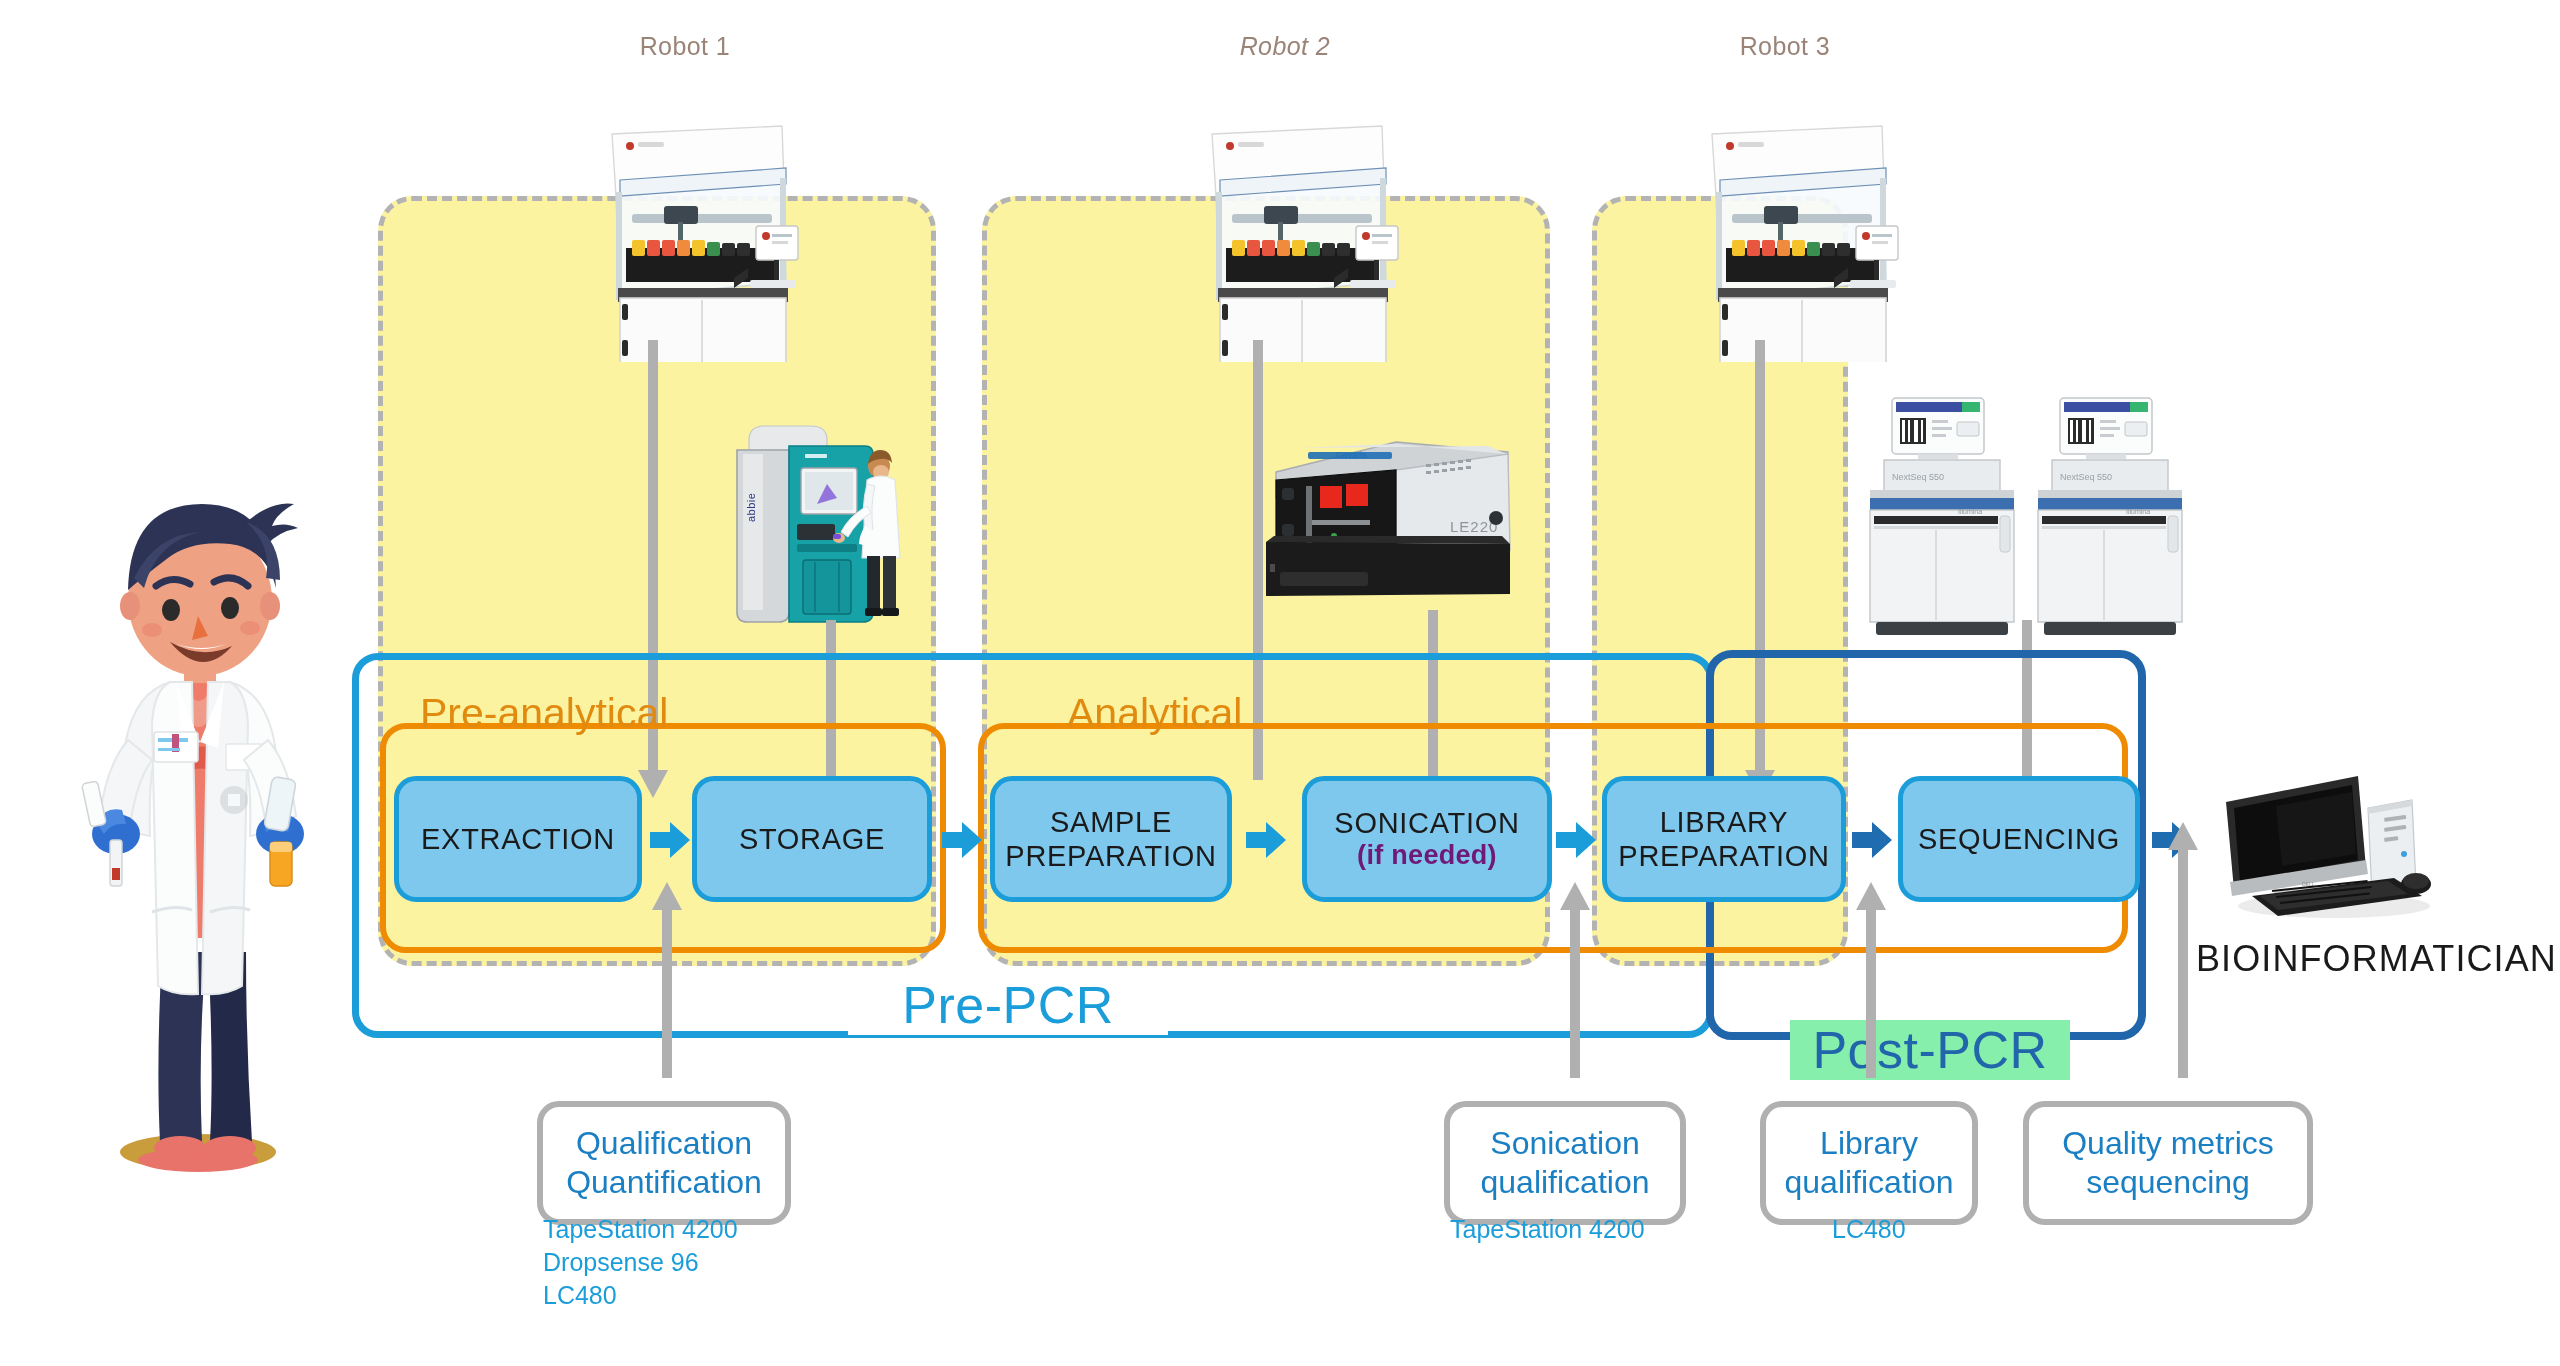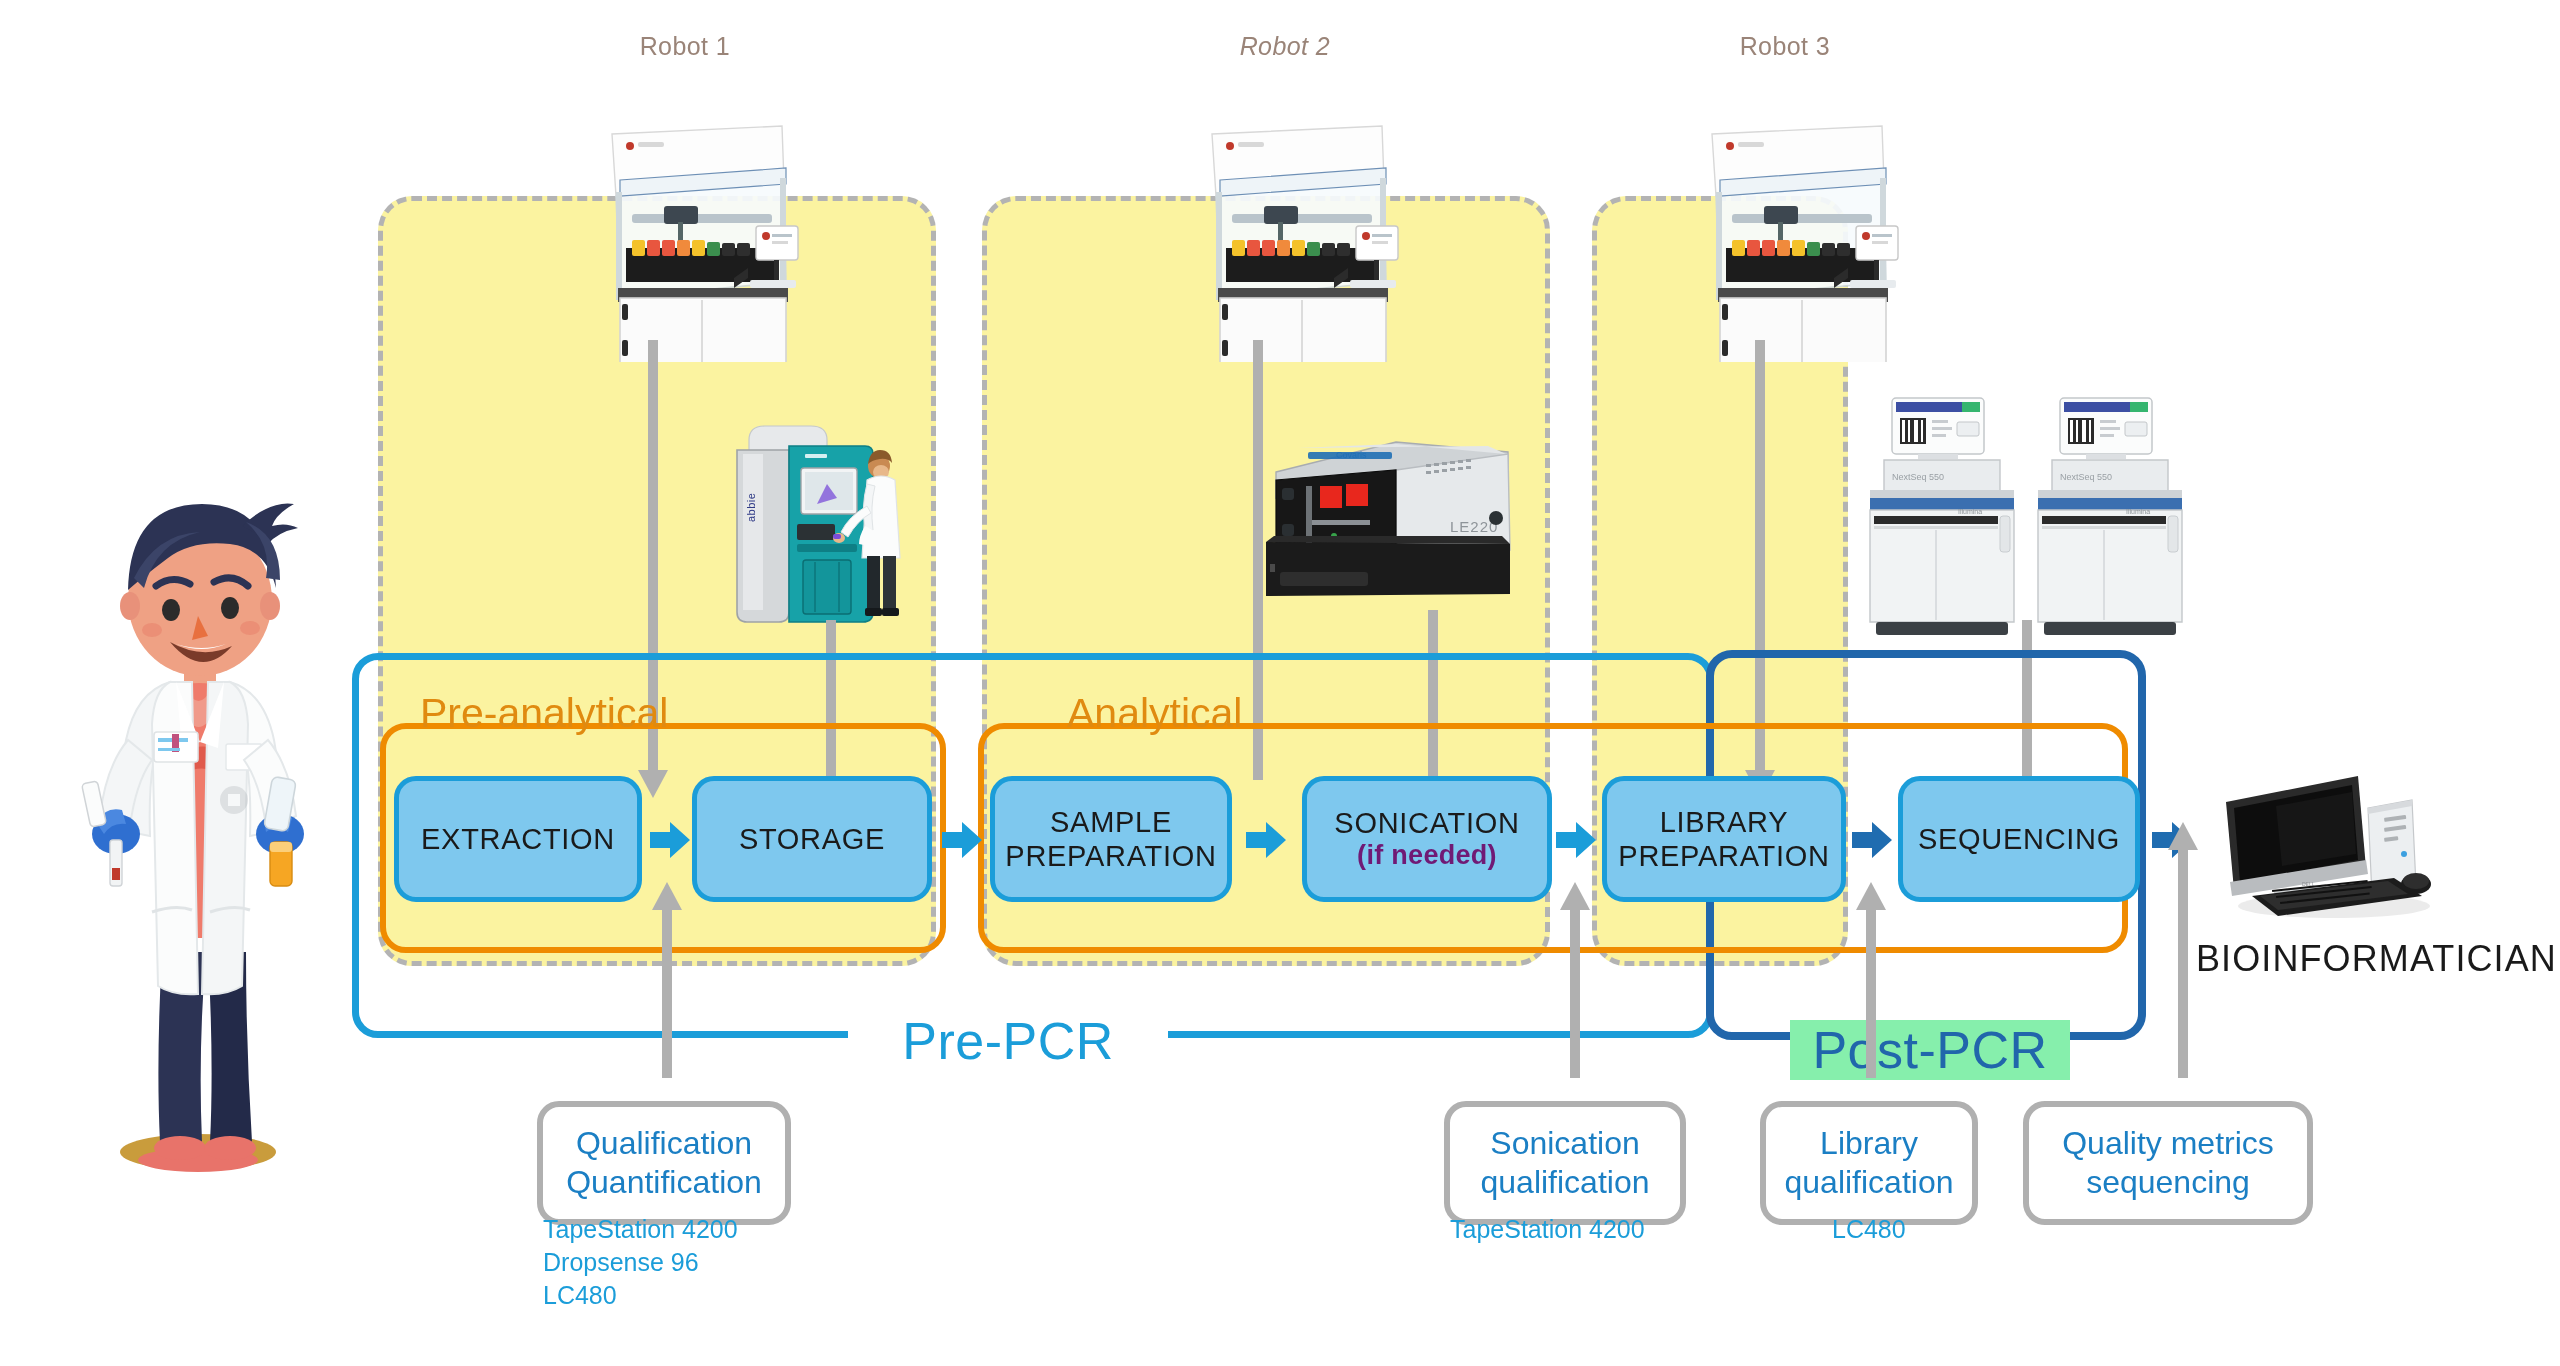--- a/index.html
+++ b/index.html
@@ -13,21 +13,21 @@
   .robot-label{font-size:25px;color:#9a8478;letter-spacing:.4px;text-align:right;white-space:nowrap;}
 
   
   .robot-region{background:#fbf3a0;border:5px dashed #b3b3b3;border-radius:34px;box-sizing:border-box;}
 
   
   .pcr-box{box-sizing:border-box;border-radius:26px;background:transparent;}
   .pre-pcr{border:7px solid #1b9dd9;}
   .post-pcr{border:8px solid #2166ab;}
   .pcr-title{font-size:52px;white-space:nowrap;letter-spacing:.5px;}
-  .pre-pcr-title{color:#1b9dd9;margin-top:36px;}
+  .pre-pcr-title{color:#1b9dd9;}
   .post-pcr-title{color:#2166ab;}
 
   
   .phase-box{box-sizing:border-box;border:6px solid #ef8b00;border-radius:26px;background:transparent;}
   .phase-title{font-size:41px;color:#e08a10;white-space:nowrap;}
 
   
   .step{box-sizing:border-box;background:#7ec8ee;border:5px solid #1b9dd9;border-radius:22px;
         display:flex;align-items:center;justify-content:center;text-align:center;}
   .step-txt{font-size:29px;color:#1a1a1a;line-height:1.18;letter-spacing:.7px;}

